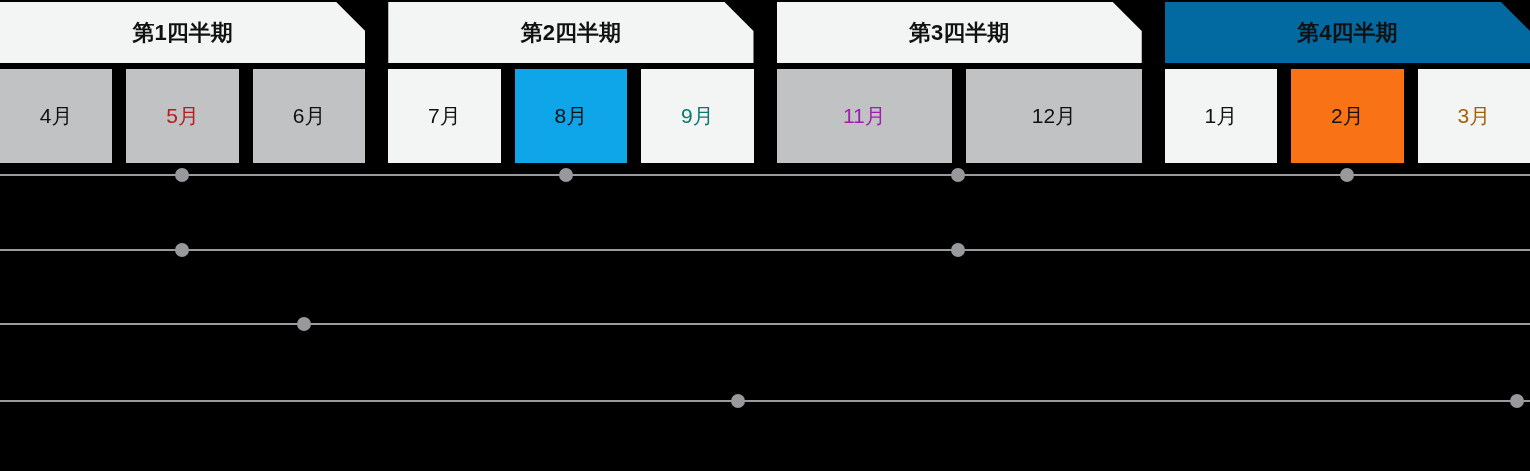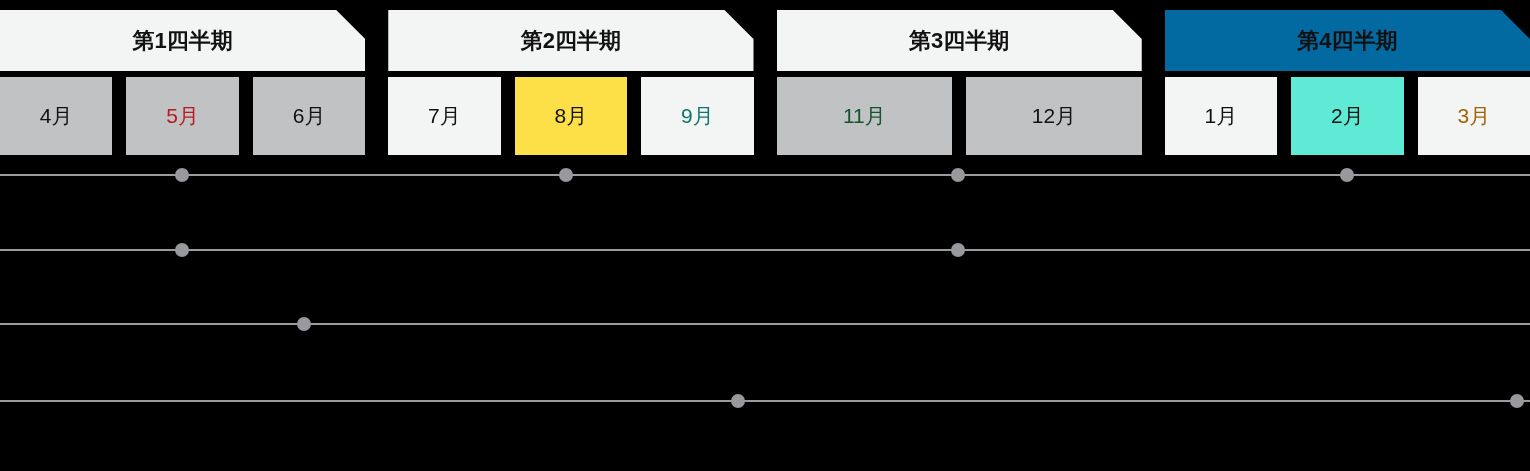--- a/index.html
+++ b/index.html
@@ -11,21 +11,21 @@
     position: relative;
     width: 1530px;
     height: 471px;
     background: #000000;
     overflow: hidden;
     font-family: "Liberation Sans", "DejaVu Sans", sans-serif;
   }
   
   .calendar {
     position: absolute;
-    top: 10px;
+    top: 2px;
     left: 0;
     width: 1530px;
     display: flex;
     gap: 23px;
   }
   .quarter {
     flex: 1 1 0;
     display: flex;
     flex-direction: column;
   }
@@ -36,21 +36,21 @@
     justify-content: center;
     font-weight: bold;
     font-size: 22px;
     color: #111111;
     clip-path: polygon(0 0, calc(100% - 29px) 0, 100% 29px, 100% 100%, 0 100%);
   }
   .months {
     margin-top: 6px;
     display: flex;
     gap: 14px;
-    height: 78px;
+    height: 94px;
   }
   .month {
     flex: 1 1 0;
     display: flex;
     align-items: center;
     justify-content: center;
     font-size: 21px;
     color: #111111;
   }
   
@@ -86,36 +86,36 @@
         <div class="months">
           <div class="month" style="background: rgb(193, 194, 196); color: rgb(17, 17, 17);">4月</div>
           <div class="month" style="background: rgb(193, 194, 196); color: #b91c1c;">5月</div>
           <div class="month" style="background: rgb(193, 194, 196); color: rgb(17, 17, 17);">6月</div>
         </div>
       </div>
       <div class="quarter">
         <div class="q-header" style="background: rgb(243, 244, 244); color: rgb(17, 17, 17);">第2四半期</div>
         <div class="months">
           <div class="month" style="background: rgb(243, 244, 244); color: rgb(17, 17, 17);">7月</div>
-          <div class="month" style="background: #fde047; color: rgb(17, 17, 17);">8月</div>
+          <div class="month" style="background: #0ea5e9; color: rgb(17, 17, 17);">8月</div>
           <div class="month" style="background: rgb(243, 244, 244); color: #0f766e;">9月</div>
         </div>
       </div>
       <div class="quarter">
         <div class="q-header" style="background: rgb(243, 244, 244); color: rgb(17, 17, 17);">第3四半期</div>
         <div class="months">
-          <div class="month" style="background: rgb(193, 194, 196); color: #14532d;">11月</div>
+          <div class="month" style="background: rgb(193, 194, 196); color: #a21caf;">11月</div>
           <div class="month" style="background: rgb(193, 194, 196); color: rgb(17, 17, 17);">12月</div>
         </div>
       </div>
       <div class="quarter">
         <div class="q-header" style="background: #0369a1; color: rgb(17, 17, 17);">第4四半期</div>
         <div class="months">
           <div class="month" style="background: rgb(243, 244, 244); color: rgb(17, 17, 17);">1月</div>
-          <div class="month" style="background: #5eead4; color: rgb(17, 17, 17);">2月</div>
+          <div class="month" style="background: #f97316; color: rgb(17, 17, 17);">2月</div>
           <div class="month" style="background: rgb(243, 244, 244); color: #a16207;">3月</div>
         </div>
       </div>
     </div>
   <div id="rows">
       <div class="t-row" style="top: 174px;">
         <div class="t-line" style="background: rgb(154, 155, 157);"></div>
         <div class="dot" title="5月" style="left: 182px; background: rgb(151, 153, 156);"></div>
         <div class="dot" title="8月" style="left: 566px; background: rgb(151, 153, 156);"></div>
         <div class="dot" title="11月" style="left: 958px; background: rgb(151, 153, 156);"></div>

